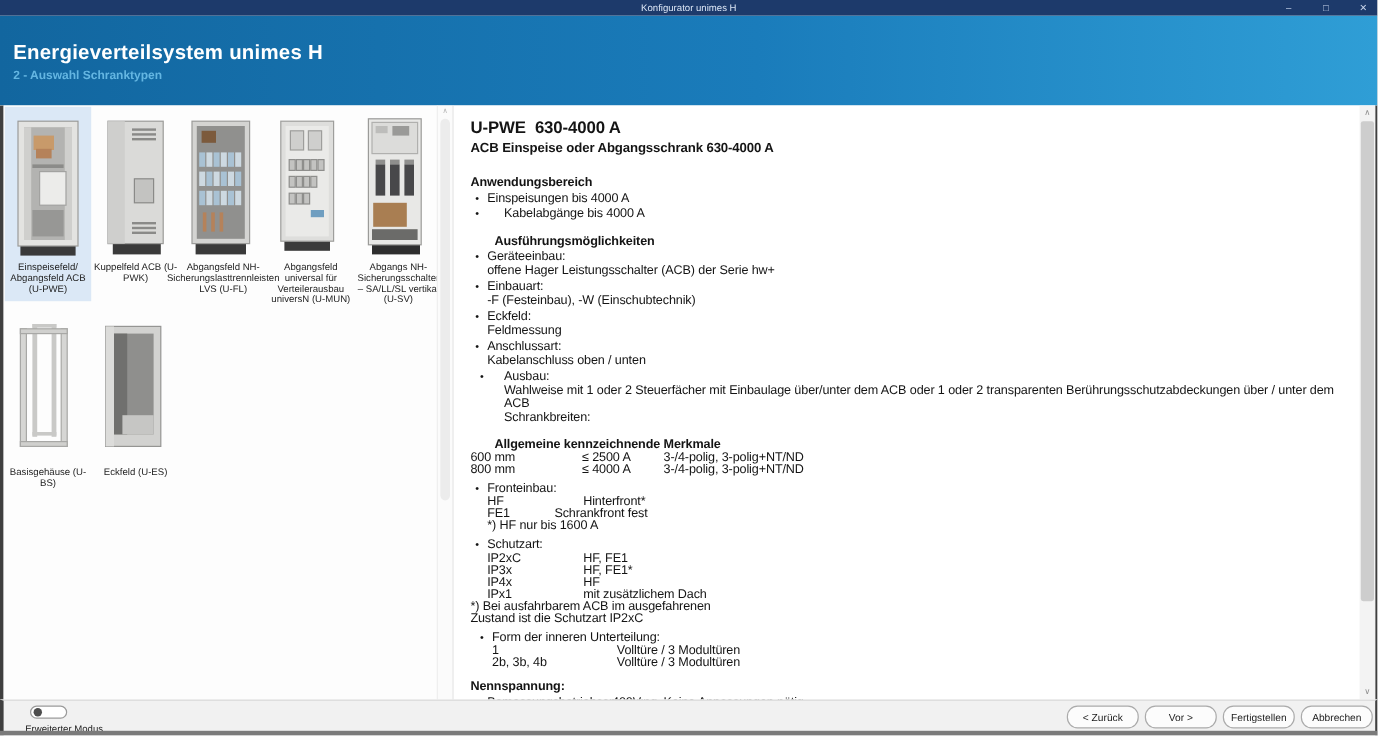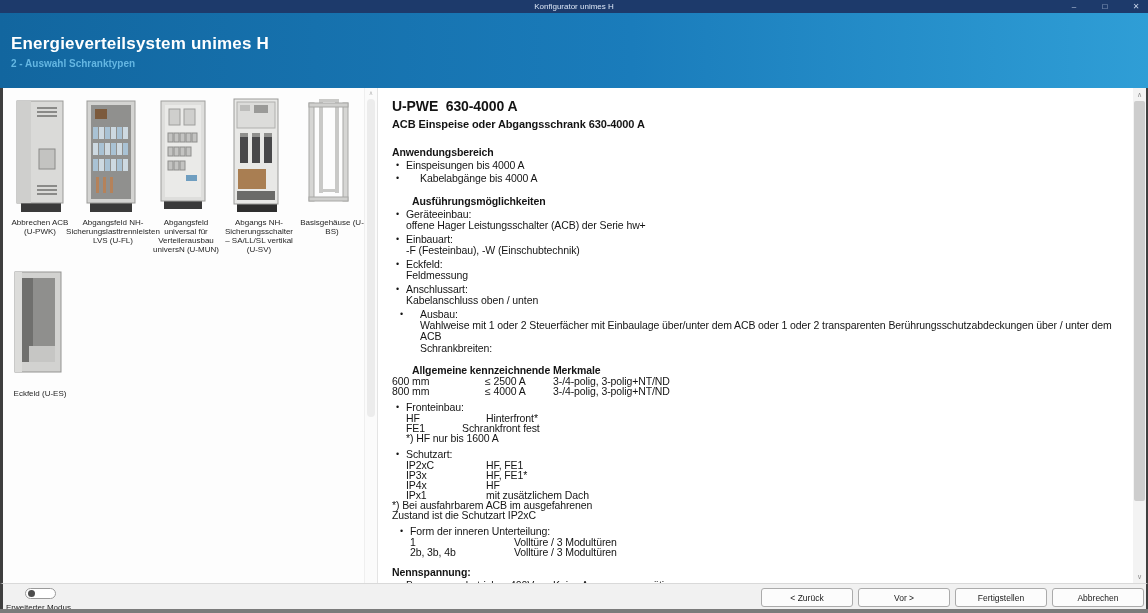--- a/index.html
+++ b/index.html
@@ -50,23 +50,23 @@
   .detail-scroll .arr{display:block;text-align:center;color:#8f8f8f;font-size:7px;line-height:13px;cursor:pointer;}
   .detail-scroll .arr.down{position:absolute;bottom:0;left:0;right:0;}
   .dscroll-thumb{position:absolute;left:1px;top:13px;width:11px;height:400px;background:#cdcdcd;border-radius:2px;cursor:pointer;}
 
   
   .footer{height:30px;background:#f1f1f1;border-top:1px solid #d9d9d9;position:relative;
           border-left:3px solid #3f3f3f;border-right:2px solid #3f3f3f;}
   .toggle{position:absolute;left:22px;top:4px;width:31px;height:11px;background:#ffffff;
           border:1px solid #9a9a9a;border-radius:6px;cursor:pointer;}
   .toggle-knob{position:absolute;left:2px;top:1px;width:7px;height:7px;border-radius:50%;background:#4d4d4d;}
-  .toggle-label{position:absolute;left:3px;top:19px;font-size:8px;color:#1c1c1c;text-decoration:underline;}
+  .toggle-label{position:absolute;left:18px;top:19px;font-size:8px;color:#1c1c1c;text-decoration:underline;}
   .footer-buttons{position:absolute;right:2px;top:4px;display:flex;gap:5px;}
-  .fbtn{width:92px;height:19px;background:#fcfcfc;border:1px solid #ababab;border-radius:3px;
+  .fbtn{width:60px;height:19px;background:#fcfcfc;border:1px solid #ababab;border-radius:9px;
         font-family:"Liberation Sans",sans-serif;font-size:8.5px;color:#1a1a1a;cursor:pointer;
         display:flex;align-items:center;justify-content:center;}
   .bottom-edge{position:absolute;left:-3px;right:-2px;bottom:0;height:4px;background:#7b7b7b;}
 </style>
 </head>
 <body>
 
 <div class="app">
 
   <div class="titlebar">
@@ -80,36 +80,53 @@
 
   <div class="header">
     <div class="header-title">Energieverteilsystem unimes H</div>
     <div class="header-step">2 - Auswahl Schranktypen</div>
   </div>
 
   <div class="main">
 
     <div class="sidebar">
       <div class="side-items" id="side-items">
+          <div class="side-item selected">
+            <div class="thumb">
+              <svg width="62" height="118" viewBox="0 0 62 118" xmlns="http://www.w3.org/2000/svg">
+                <rect x="8" y="108" width="46" height="8" fill="#3a3a3a"></rect>
+                <rect x="6" y="4" width="50" height="104" fill="#e3e3e1" stroke="#9b9b99"></rect>
+                <rect x="11" y="9" width="40" height="94" fill="#b3b3b1"></rect>
+                <rect x="11" y="9" width="6" height="94" fill="#cfcfcd"></rect>
+                <rect x="45" y="9" width="6" height="94" fill="#cfcfcd"></rect>
+                <rect x="19" y="16" width="17" height="12" fill="#c89a6a"></rect>
+                <rect x="21" y="27" width="13" height="8" fill="#b5825a"></rect>
+                <rect x="18" y="40" width="26" height="3" fill="#8b8b89"></rect>
+                <rect x="24" y="46" width="22" height="28" fill="#ececea" stroke="#a2a2a0"></rect>
+                <rect x="18" y="78" width="26" height="22" fill="#979795"></rect>
+              </svg>
+            </div>
+            <div class="side-label">Einspeisefeld/ Abgangsfeld ACB (U-PWE)</div>
+          </div>
           <div class="side-item">
             <div class="thumb">
               <svg width="62" height="118" viewBox="0 0 62 118" xmlns="http://www.w3.org/2000/svg">
                 <rect x="12" y="106" width="40" height="9" fill="#3a3a3a"></rect>
                 <rect x="8" y="4" width="46" height="102" fill="#dadad8" stroke="#9b9b99"></rect>
                 <rect x="8" y="4" width="14" height="102" fill="#cfcfcd"></rect>
                 <rect x="28" y="10" width="20" height="2" fill="#8a8a88"></rect>
                 <rect x="28" y="14" width="20" height="2" fill="#8a8a88"></rect>
                 <rect x="28" y="18" width="20" height="2" fill="#8a8a88"></rect>
                 <rect x="30" y="52" width="16" height="20" fill="#c3c3c1" stroke="#8a8a88"></rect>
                 <rect x="28" y="88" width="20" height="2" fill="#8a8a88"></rect>
                 <rect x="28" y="92" width="20" height="2" fill="#8a8a88"></rect>
                 <rect x="28" y="96" width="20" height="2" fill="#8a8a88"></rect>
               </svg>
             </div>
-            <div class="side-label">Abbrechen ACB (U-PWK)</div>
+            <div class="side-label">Kuppelfeld ACB (U-PWK)</div>
           </div>
           <div class="side-item">
             <div class="thumb">
               <svg width="62" height="118" viewBox="0 0 62 118" xmlns="http://www.w3.org/2000/svg">
                 <rect x="8" y="106" width="42" height="9" fill="#3a3a3a"></rect>
                 <rect x="5" y="4" width="48" height="102" fill="#d4d4d2" stroke="#9b9b99"></rect>
                 <rect x="9" y="8" width="40" height="94" fill="#90908e"></rect>
                 <rect x="13" y="12" width="12" height="10" fill="#7c5a3c"></rect>
                 <rect x="11" y="30" width="5" height="12" fill="#a9c2d4"></rect>
                 <rect x="17" y="30" width="5" height="12" fill="#cdd9e1"></rect>

